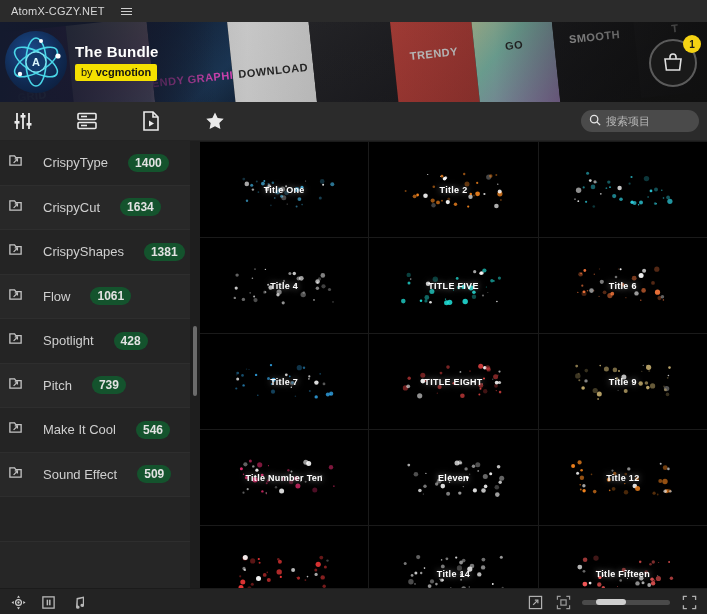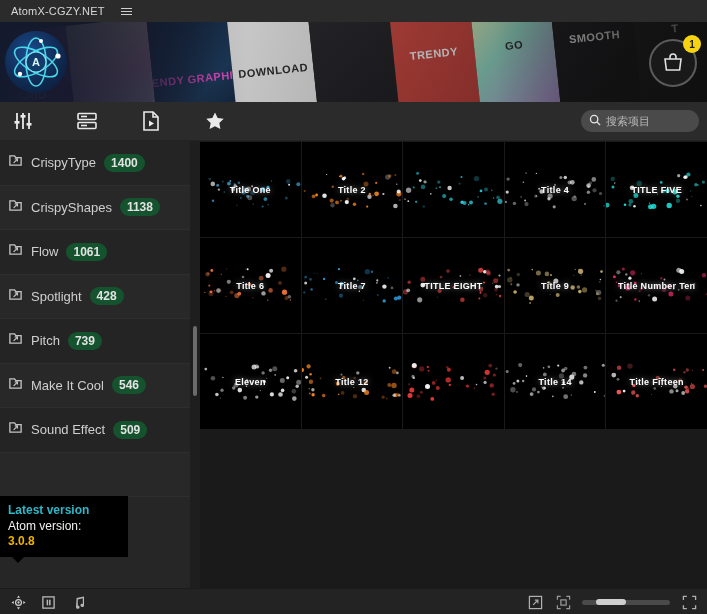--- a/index.html
+++ b/index.html
@@ -80,37 +80,37 @@
     background: transparent; border: 0; outline: 0; color: #cfcfcf; font-size: 11px;
     width: 92px; font-family: "Liberation Sans", sans-serif;
   }
   .search-input::placeholder { color: #b9b9b9; }
 
   
   .body { display: flex; height: 447px; position: relative; }
 
   .sidebar { width: 190px; background: #262626; position: relative; overflow: hidden; }
   .side-item {
-    height: 44.5px; display: flex; align-items: center; gap: 8px; padding: 0 8px;
+    height: 44.5px; display: flex; align-items: center; gap: 20px; padding: 0 8px;
     border-bottom: 1px solid #2e2e2e; cursor: pointer;
   }
   .side-item:nth-child(odd) { background: #242424; }
   .side-item:nth-child(even) { background: #282828; }
   .side-label { color: #cfcfcf; font-size: 13px; }
   .side-count {
     background: #14532d; color: #e2e2e2; font-size: 12px; font-weight: bold;
     padding: 2px 7px; border-radius: 9px; line-height: 1.2;
   }
 
   .vscroll { width: 10px; background: #1e1e1e; position: relative; }
   .vscroll-thumb { position: absolute; left: 3px; width: 4px; top: 185px; height: 70px;
                    background: #6b6b6b; border-radius: 2px; cursor: pointer; }
 
   .grid { flex: 1; background: #1a1a1a; display: grid;
-          grid-template-columns: repeat(5, 1fr); grid-auto-rows: 95px; gap: 1px;
+          grid-template-columns: repeat(3, 1fr); grid-auto-rows: 95px; gap: 1px;
           overflow: hidden; align-content: start; padding-top: 1px; }
   .cell { background: #000; position: relative; overflow: hidden; cursor: pointer; }
   .cell-title {
     position: absolute; left: 50%; top: 50%; transform: translate(-50%,-50%);
     color: #fff; font-size: 9px; font-weight: bold; letter-spacing: .3px;
     text-shadow: 0 0 6px rgba(255,255,255,.55); white-space: nowrap;
   }
   .spark { position: absolute; left: 50%; top: 50%; transform: translate(-50%,-50%);
            width: 120px; height: 46px; pointer-events: none; }
 
@@ -189,20 +189,27 @@
         <svg width="56" height="56" viewBox="0 0 56 56">
           <ellipse cx="28" cy="28" rx="24" ry="10" fill="none" stroke="#49d6e8" stroke-width="1.6" transform="rotate(30 28 28)"></ellipse>
           <ellipse cx="28" cy="28" rx="24" ry="10" fill="none" stroke="#49d6e8" stroke-width="1.6" transform="rotate(90 28 28)"></ellipse>
           <ellipse cx="28" cy="28" rx="24" ry="10" fill="none" stroke="#49d6e8" stroke-width="1.6" transform="rotate(150 28 28)"></ellipse>
           <circle cx="28" cy="28" r="10" fill="#123a6b" stroke="#7fe3f0" stroke-width="1.2"></circle>
           <text x="28" y="32" text-anchor="middle" font-size="11" font-weight="bold" fill="#d9f6fb" font-family="Liberation Sans, sans-serif">A</text>
           <circle cx="50" cy="22" r="2.6" fill="#ffffff"></circle>
           <circle cx="12" cy="40" r="2.2" fill="#ffffff"></circle>
           <circle cx="33" cy="7" r="2" fill="#ffffff"></circle>
         </svg>
+      </div>
+      <div class="brand-text">
+        <div class="brand-title">The Bundle</div>
+        <div class="brand-by">
+          <span>by</span>
+          <b>vcgmotion</b>
+        </div>
       </div>
     </div>
 
     <div class="cart">
       <div class="cart-circle">
         <svg width="24" height="24" viewBox="0 0 24 24" fill="none" stroke="#e0e0e0" stroke-width="1.6">
           <path d="M4 8h16l-1.4 11H5.4L4 8z"></path>
           <path d="M9 8V6a3 3 0 0 1 6 0v2"></path>
         </svg>
       </div>
@@ -268,88 +275,93 @@
         <span class="side-count">1400</span>
       </div>
       <div class="side-item">
         <span>
           <svg width="15" height="15" viewBox="0 0 16 16" fill="none" stroke="#c4c4c4" stroke-width="1.4">
             <path d="M2 3h5l1.4 2H14v8H2z"></path>
               <path d="M6 10.5l4-4"></path>
               <path d="M7.2 6.3H10v2.8"></path>
           </svg>
         </span>
-        <span class="side-label">CrispyShapes</span>
-        <span class="side-count">1138</span>
+        <span class="side-label">CrispyCut</span>
+        <span class="side-count">1634</span>
       </div>
       <div class="side-item">
         <span>
           <svg width="15" height="15" viewBox="0 0 16 16" fill="none" stroke="#c4c4c4" stroke-width="1.4">
             <path d="M2 3h5l1.4 2H14v8H2z"></path>
               <path d="M6 10.5l4-4"></path>
               <path d="M7.2 6.3H10v2.8"></path>
           </svg>
         </span>
-        <span class="side-label">Flow</span>
-        <span class="side-count">1061</span>
+        <span class="side-label">CrispyShapes</span>
+        <span class="side-count">1381</span>
       </div>
       <div class="side-item">
         <span>
           <svg width="15" height="15" viewBox="0 0 16 16" fill="none" stroke="#c4c4c4" stroke-width="1.4">
             <path d="M2 3h5l1.4 2H14v8H2z"></path>
               <path d="M6 10.5l4-4"></path>
               <path d="M7.2 6.3H10v2.8"></path>
           </svg>
         </span>
-        <span class="side-label">Spotlight</span>
-        <span class="side-count">428</span>
+        <span class="side-label">Flow</span>
+        <span class="side-count">1061</span>
       </div>
       <div class="side-item">
         <span>
           <svg width="15" height="15" viewBox="0 0 16 16" fill="none" stroke="#c4c4c4" stroke-width="1.4">
             <path d="M2 3h5l1.4 2H14v8H2z"></path>
               <path d="M6 10.5l4-4"></path>
               <path d="M7.2 6.3H10v2.8"></path>
           </svg>
         </span>
-        <span class="side-label">Pitch</span>
-        <span class="side-count">739</span>
+        <span class="side-label">Spotlight</span>
+        <span class="side-count">428</span>
       </div>
       <div class="side-item">
         <span>
           <svg width="15" height="15" viewBox="0 0 16 16" fill="none" stroke="#c4c4c4" stroke-width="1.4">
             <path d="M2 3h5l1.4 2H14v8H2z"></path>
               <path d="M6 10.5l4-4"></path>
               <path d="M7.2 6.3H10v2.8"></path>
           </svg>
         </span>
-        <span class="side-label">Make It Cool</span>
-        <span class="side-count">546</span>
+        <span class="side-label">Pitch</span>
+        <span class="side-count">739</span>
       </div>
       <div class="side-item">
         <span>
           <svg width="15" height="15" viewBox="0 0 16 16" fill="none" stroke="#c4c4c4" stroke-width="1.4">
             <path d="M2 3h5l1.4 2H14v8H2z"></path>
               <path d="M6 10.5l4-4"></path>
               <path d="M7.2 6.3H10v2.8"></path>
           </svg>
         </span>
+        <span class="side-label">Make It Cool</span>
+        <span class="side-count">546</span>
+      </div>
+      <div class="side-item">
+        <span>
+          <svg width="15" height="15" viewBox="0 0 16 16" fill="none" stroke="#c4c4c4" stroke-width="1.4">
+            <path d="M2 3h5l1.4 2H14v8H2z"></path>
+              <path d="M6 10.5l4-4"></path>
+              <path d="M7.2 6.3H10v2.8"></path>
+          </svg>
+        </span>
         <span class="side-label">Sound Effect</span>
         <span class="side-count">509</span>
       </div>
       <div class="side-item">
         <span class="side-label"></span>
       </div>
 
-      <div class="tooltip">
-        <div class="tt-1">Latest version</div>
-        <div class="tt-2">Atom version:</div>
-        <div class="tt-3">3.0.8</div>
-        <div class="tt-arrow"></div>
-      </div>
     </div>
 
     <div class="vscroll">
       <div class="vscroll-thumb"></div>
     </div>
 
     <div class="grid">
       <div class="cell">
           <div class="spark"><svg width="120" height="46" viewBox="0 0 120 46">
               <circle cx="78.0" cy="20.4" r="1.6" fill="#3fa9d6" opacity="0.94"></circle>

